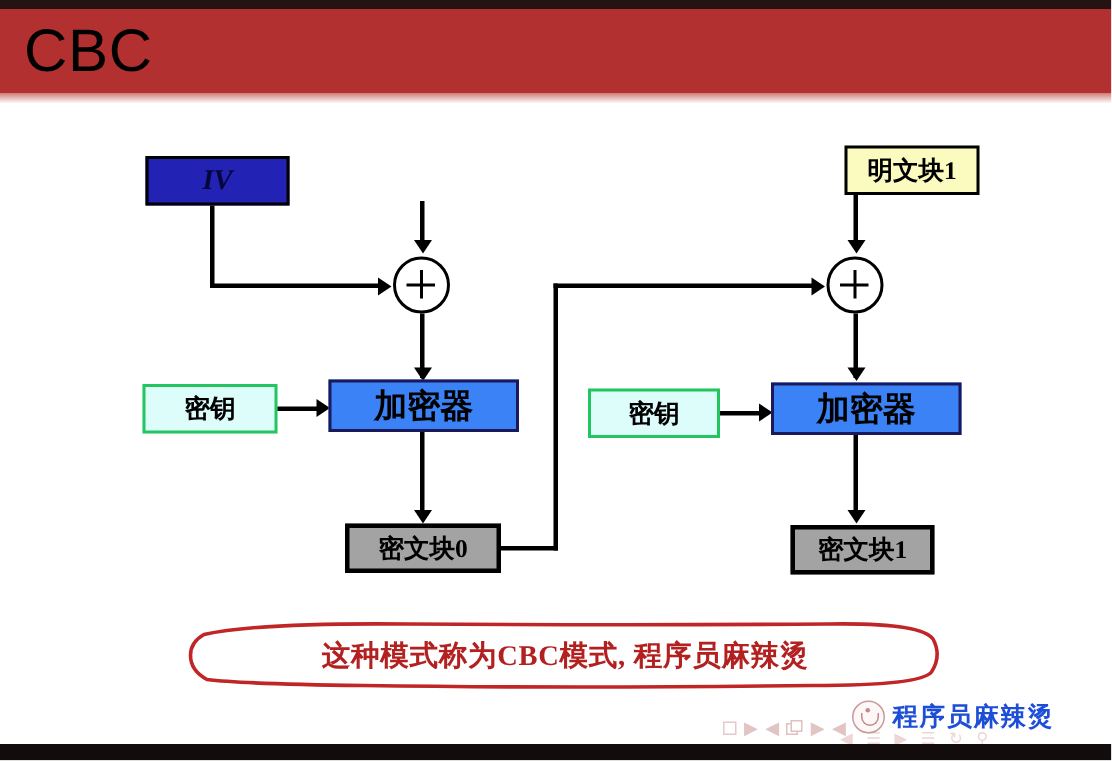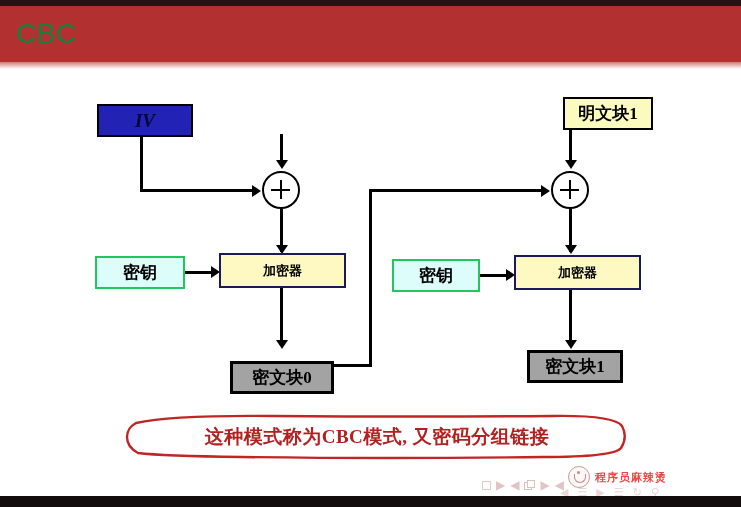--- a/index.html
+++ b/index.html
@@ -33,23 +33,23 @@
   }
   .banner-fade {
     position: absolute;
     left: 0; top: 62px;
     width: 741px; height: 7px;
     background: linear-gradient(to bottom, #cf7c75, #ffffff);
   }
   .slide-title {
     position: absolute;
     left: 16px; top: 10px;
-    font-size: 28px;
+    font-size: 40px;
     line-height: 48px;
-    color: #15803d;
+    color: #000000;
     font-family: "Liberation Sans", "DejaVu Sans", sans-serif;
     font-weight: 300;
     letter-spacing: 0.5px;
     white-space: nowrap;
   }
 
   
   .bottom-bar {
     position: absolute;
     left: 0; bottom: 0;
@@ -80,23 +80,23 @@
     background: #fbfbc0;
     border: 2px solid #000000;
     font-size: 17px;
   }
   .node-key {
     background: #ddfdfb;
     border: 2px solid #22c55e;
     font-size: 17px;
   }
   .node-enc {
-    background: #fef9c3;
+    background: #3b82f6;
     border: 2px solid #1a1a5a;
-    font-size: 13px;
+    font-size: 22px;
   }
   .node-cipher {
     background: #a3a3a3;
     border: 3px solid #000000;
     font-size: 17px;
   }
 
   
   .xor {
     position: absolute;
@@ -249,23 +249,23 @@
   .wm-logo::after {
     content: "";
     position: absolute;
     left: 8px; top: 4px;
     width: 3px; height: 3px;
     background: #c08a8a;
     border-radius: 50%;
   }
   .wm-text {
     font-family: "Liberation Sans", "DejaVu Sans", sans-serif;
-    font-size: 11px;
+    font-size: 17px;
     font-weight: bold;
-    color: #ef4444;
+    color: #1d4ed8;
     white-space: nowrap;
     letter-spacing: 1px;
   }
   .wm-dots {
     position: absolute;
     left: 560px;
     top: 487px;
     display: flex;
     gap: 9px;
     color: #ecd6d6;
@@ -308,21 +308,21 @@
   <div class="line" style="left:185px; top:270.5px; width:28px; height:3px;"></div>
   <div class="arrow-right" style="left:211px; top:266px;"></div>
 
   <div class="node node-enc" style="left:219px; top:253px; width:127px; height:35px;">
     <span>加密器</span>
   </div>
 
   <div class="line" style="left:280px; top:288px; width:3px; height:52px;"></div>
   <div class="arrow-down" style="left:275.5px; top:340px;"></div>
 
-  <div class="node node-cipher" style="left:230px; top:361px; width:104px; height:33px;align-items:center;">
+  <div class="node node-cipher" style="left:230px; top:349px; width:104px; height:33px;align-items:center;">
     <span>密文块0</span>
   </div>
 
   <div class="line" style="left:334px; top:364px; width:38px; height:3px;"></div>
   <div class="line" style="left:369px; top:189px; width:3px; height:178px;"></div>
   <div class="line" style="left:369px; top:189px; width:174px; height:3px;"></div>
   <div class="arrow-right" style="left:541px; top:184.5px;"></div>
 
   <div class="node node-plain" style="left:527px; top:97px; width:90px; height:33px;margin-left:36px;">
     <span>明文块1</span>
@@ -353,21 +353,21 @@
   <div class="node node-cipher" style="left:527px; top:350px; width:96px; height:33px;text-align:center;">
     <span>密文块1</span>
   </div>
 
   <div class="caption-wrap">
     <svg width="510" height="47" viewBox="0 0 510 47">
       <path d="M 14 10 Q 50 2 150 3 Q 300 4 430 3 Q 492 2 500 13
                Q 506 24 499 35 Q 492 44 420 44 Q 260 46 120 44
                Q 40 43 16 40 Q 5 34 5 24 Q 5 15 14 10 Z" fill="none" stroke="#c02626" stroke-width="2.4" stroke-linecap="round"></path>
     </svg>
-    <div class="caption-text">这种模式称为CBC模式, 又密码分组链接</div>
+    <div class="caption-text">这种模式称为CBC模式, 程序员麻辣烫</div>
   </div>
 
 
   <div class="nav-controls">
     <span class="nav-sq"></span>
     <span>▶</span>
     <span>◀</span>
     <span class="nav-win">
         <i></i>
         <b></b>

